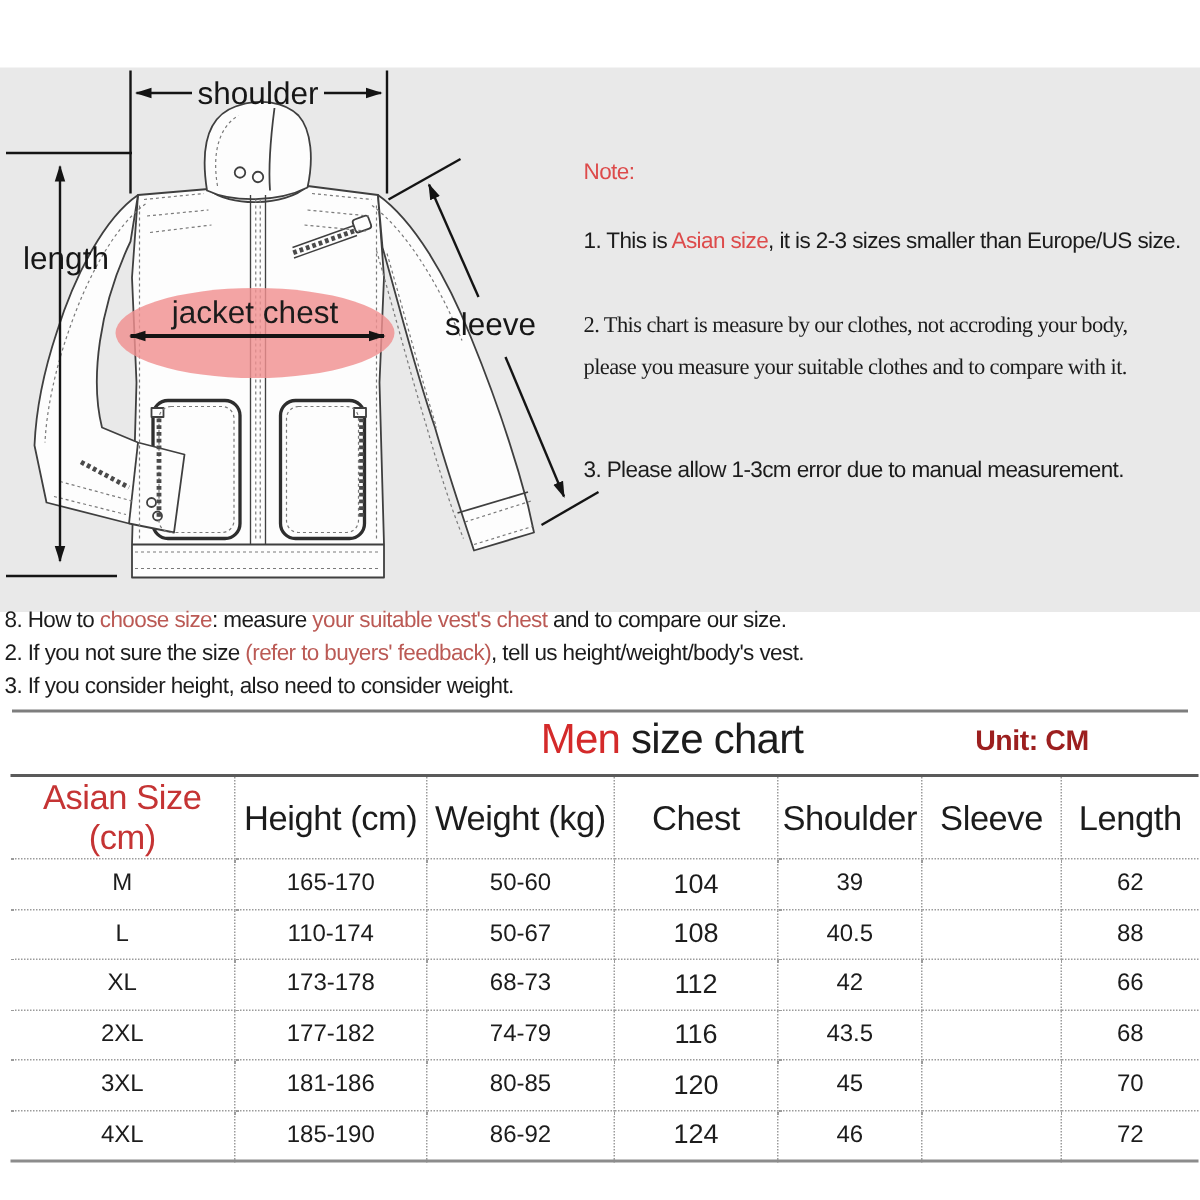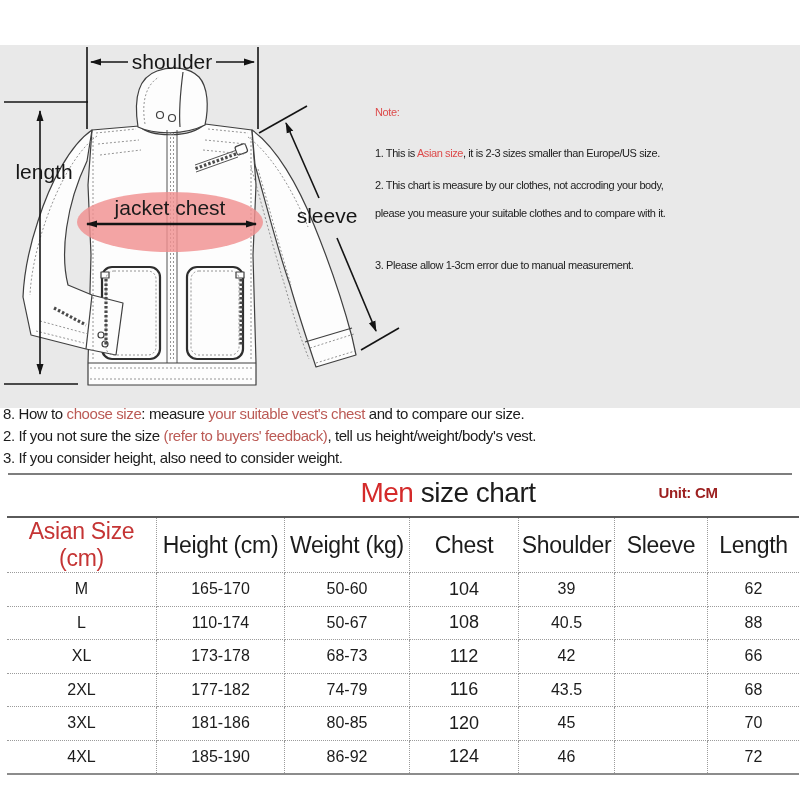--- a/index.html
+++ b/index.html
@@ -4,36 +4,36 @@
 <style>
   html,body{margin:0;padding:0;}
   body{
     width:800px;height:800px;background:#ffffff;position:relative;overflow:hidden;
     font-family:"Liberation Sans",sans-serif;color:#1c1c1c;
   }
   
   .panel{position:absolute;left:0;top:45px;width:800px;height:363px;background:#e9e9e9;}
   .diagram-svg{position:absolute;left:0;top:0;width:400px;height:363px;display:block;}
   
-  .note{position:absolute;left:375px;top:61px;width:410px;font-size:11px;letter-spacing:-0.4px;white-space:nowrap;}
+  .note{position:absolute;left:389px;top:61px;width:410px;font-size:15px;letter-spacing:-0.4px;white-space:nowrap;}
   .note-heading{color:var(--note-red);}
   .note-item1{margin-top:29px;}
-  .note-item2{margin-top:12px;line-height:28px;}
-  .note-item3{margin-top:32px;}
+  .note-item2{margin-top:34px;line-height:28px;font-family:Liberation Serif, serif;}
+  .note-item3{margin-top:46px;}
   .note .red{color:var(--note-red);}
   
   .tips{position:absolute;left:3px;top:403px;font-size:15px;letter-spacing:-0.4px;line-height:22px;white-space:nowrap;}
   .tips .red{color:var(--tip-red);}
   
   .section{position:absolute;left:0;top:473px;width:800px;}
   .toprule{border-top:2px solid #7e7e7e;margin:0 8px;height:0;}
   .title-row{position:relative;height:41px;}
   .chart-title{position:absolute;left:0;top:2px;width:100%;text-align:center;font-size:28px;letter-spacing:-0.5px;padding-left:48px;}
   .chart-title .accent{color:var(--accent-red);}
-  .unit{position:absolute;left:608px;top:9px;width:160px;text-align:center;font-size:15px;font-weight:bold;color:var(--unit-red);letter-spacing:-0.3px;}
+  .unit{position:absolute;left:608px;top:9px;width:160px;text-align:center;font-size:19px;font-weight:bold;color:var(--unit-red);letter-spacing:-0.3px;}
   table.size-table{margin-left:7px;width:786px;border-collapse:collapse;table-layout:fixed;
     border-top:2px solid #5a5a5a;border-bottom:2px solid #8c8c8c;}
   .size-table th{height:37px;font-weight:normal;font-size:23px;letter-spacing:-0.3px;}
   .size-table th,.size-table td{border-right:1px dotted #9b9b9b;border-bottom:1px dotted #9b9b9b;text-align:center;padding:0;}
   .size-table th:last-child,.size-table td:last-child{border-right:none;}
   .size-table tr:last-child td{border-bottom:none;}
   .size-table td{height:32.5px;font-size:16px;}
   .size-table th.accent{color:var(--header-red);}
   .size-table td.chest{font-weight:normal;font-size:18px;}
   .size-table th:nth-child(1){width:149px}

